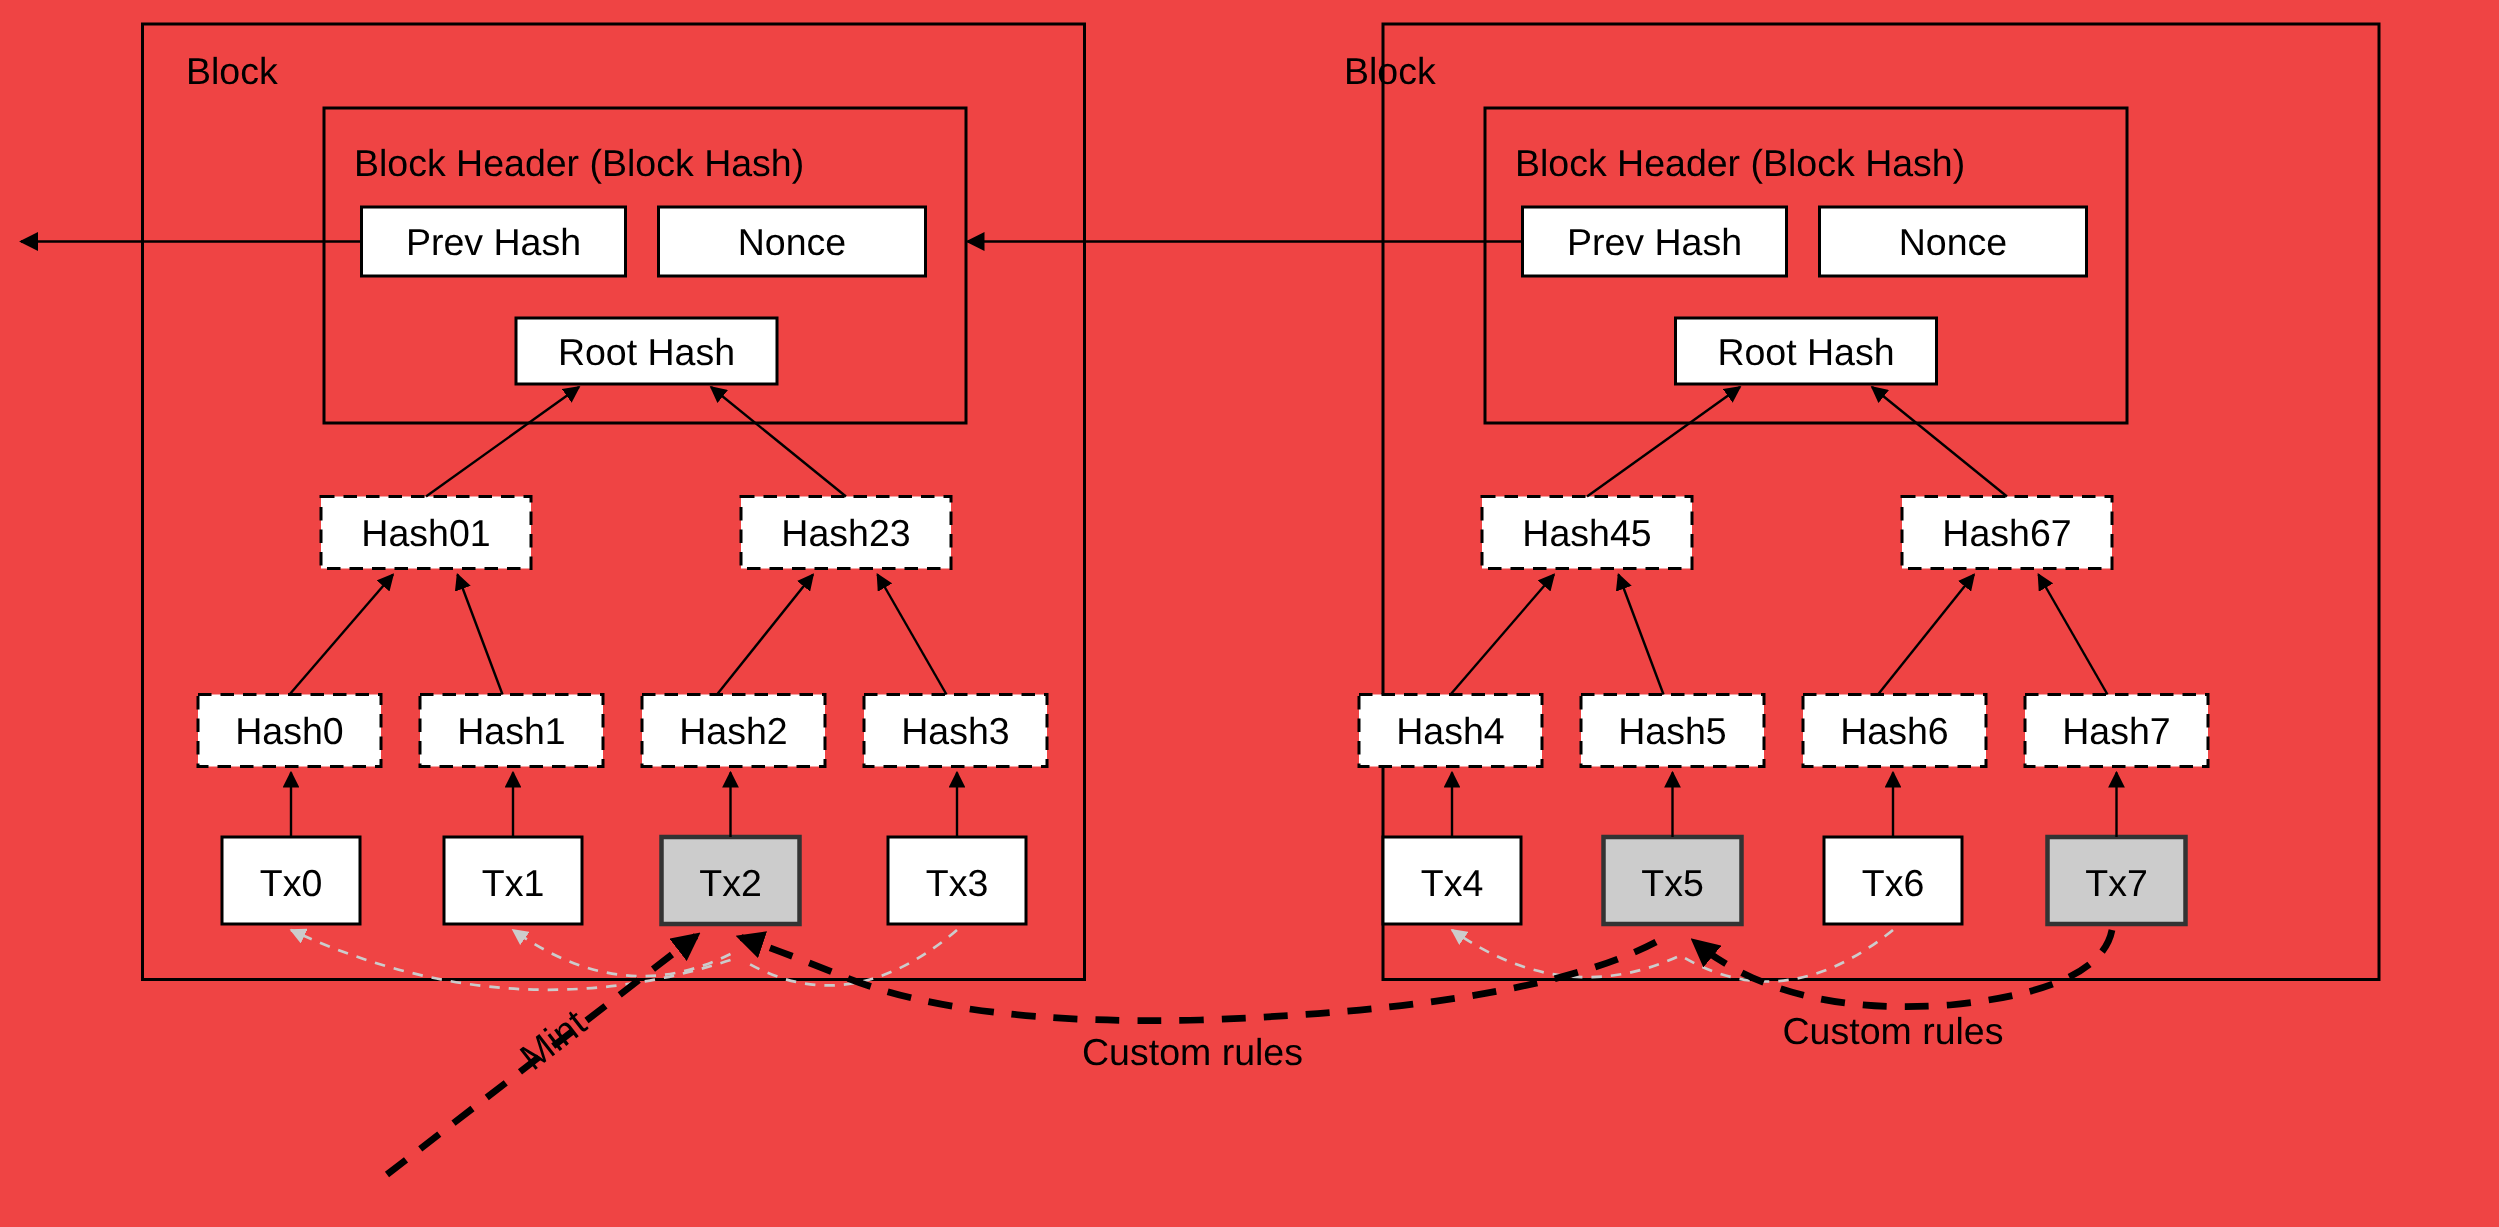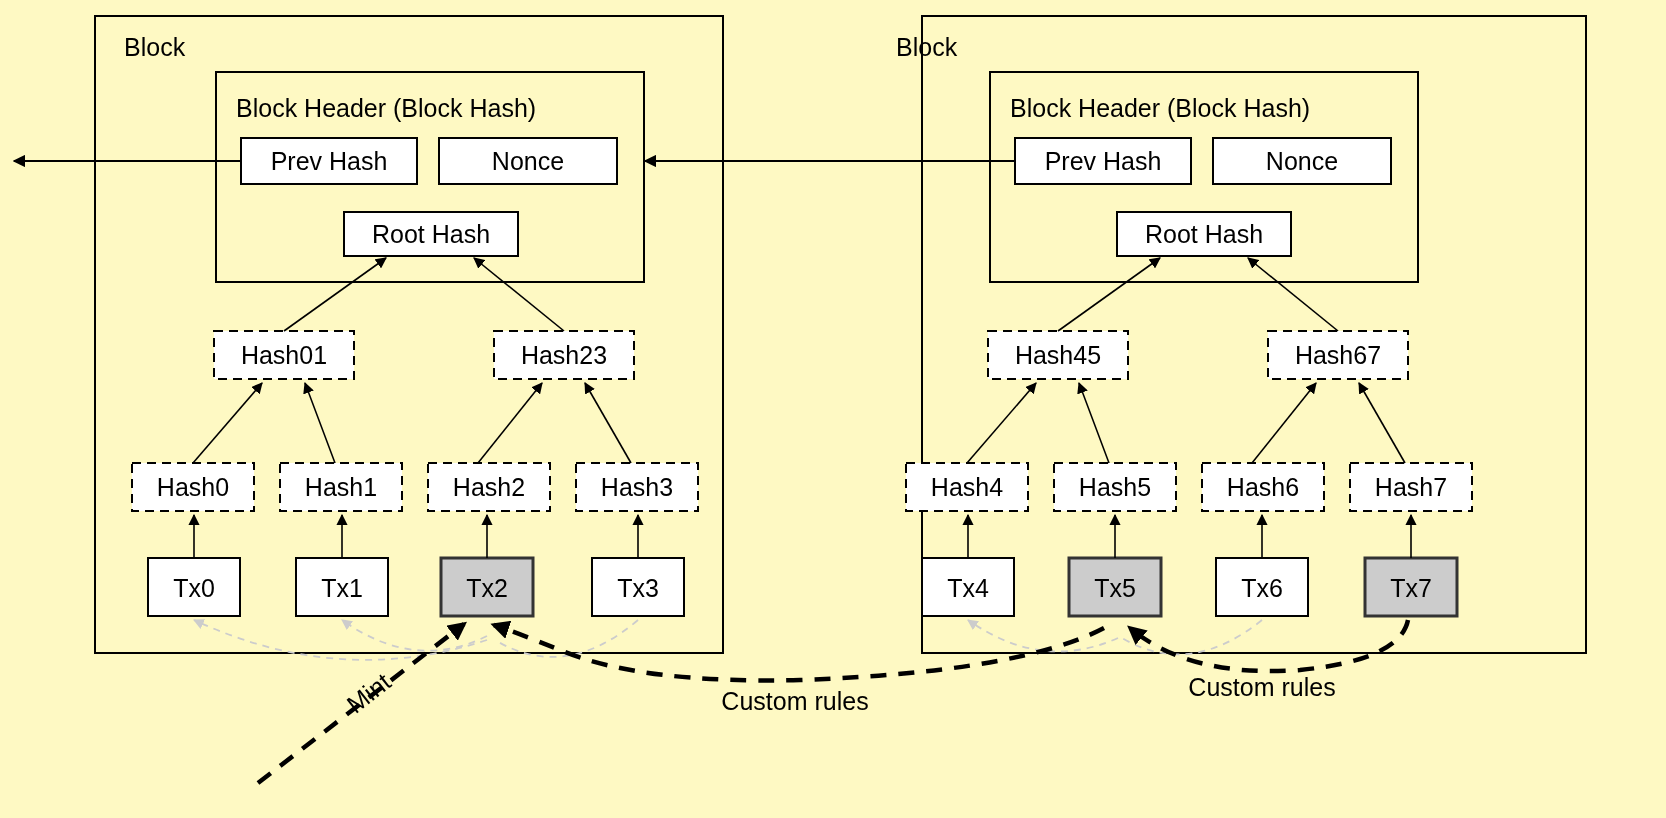--- a/index.html
+++ b/index.html
@@ -7,21 +7,21 @@
     padding: 0;
     background: #ffffff;
   }
   body {
     font-family: "Liberation Sans", sans-serif;
   }
   #diagram-root {
     position: relative;
     width: 1666px;
     height: 818px;
-    background: #fef9c3;
+    background: #ef4444;
     overflow: hidden;
   }
   svg#blockchain-svg {
     display: block;
     width: 1666px;
     height: 818px;
   }
   .box-outer {
     fill: none;
     stroke: #000000;

